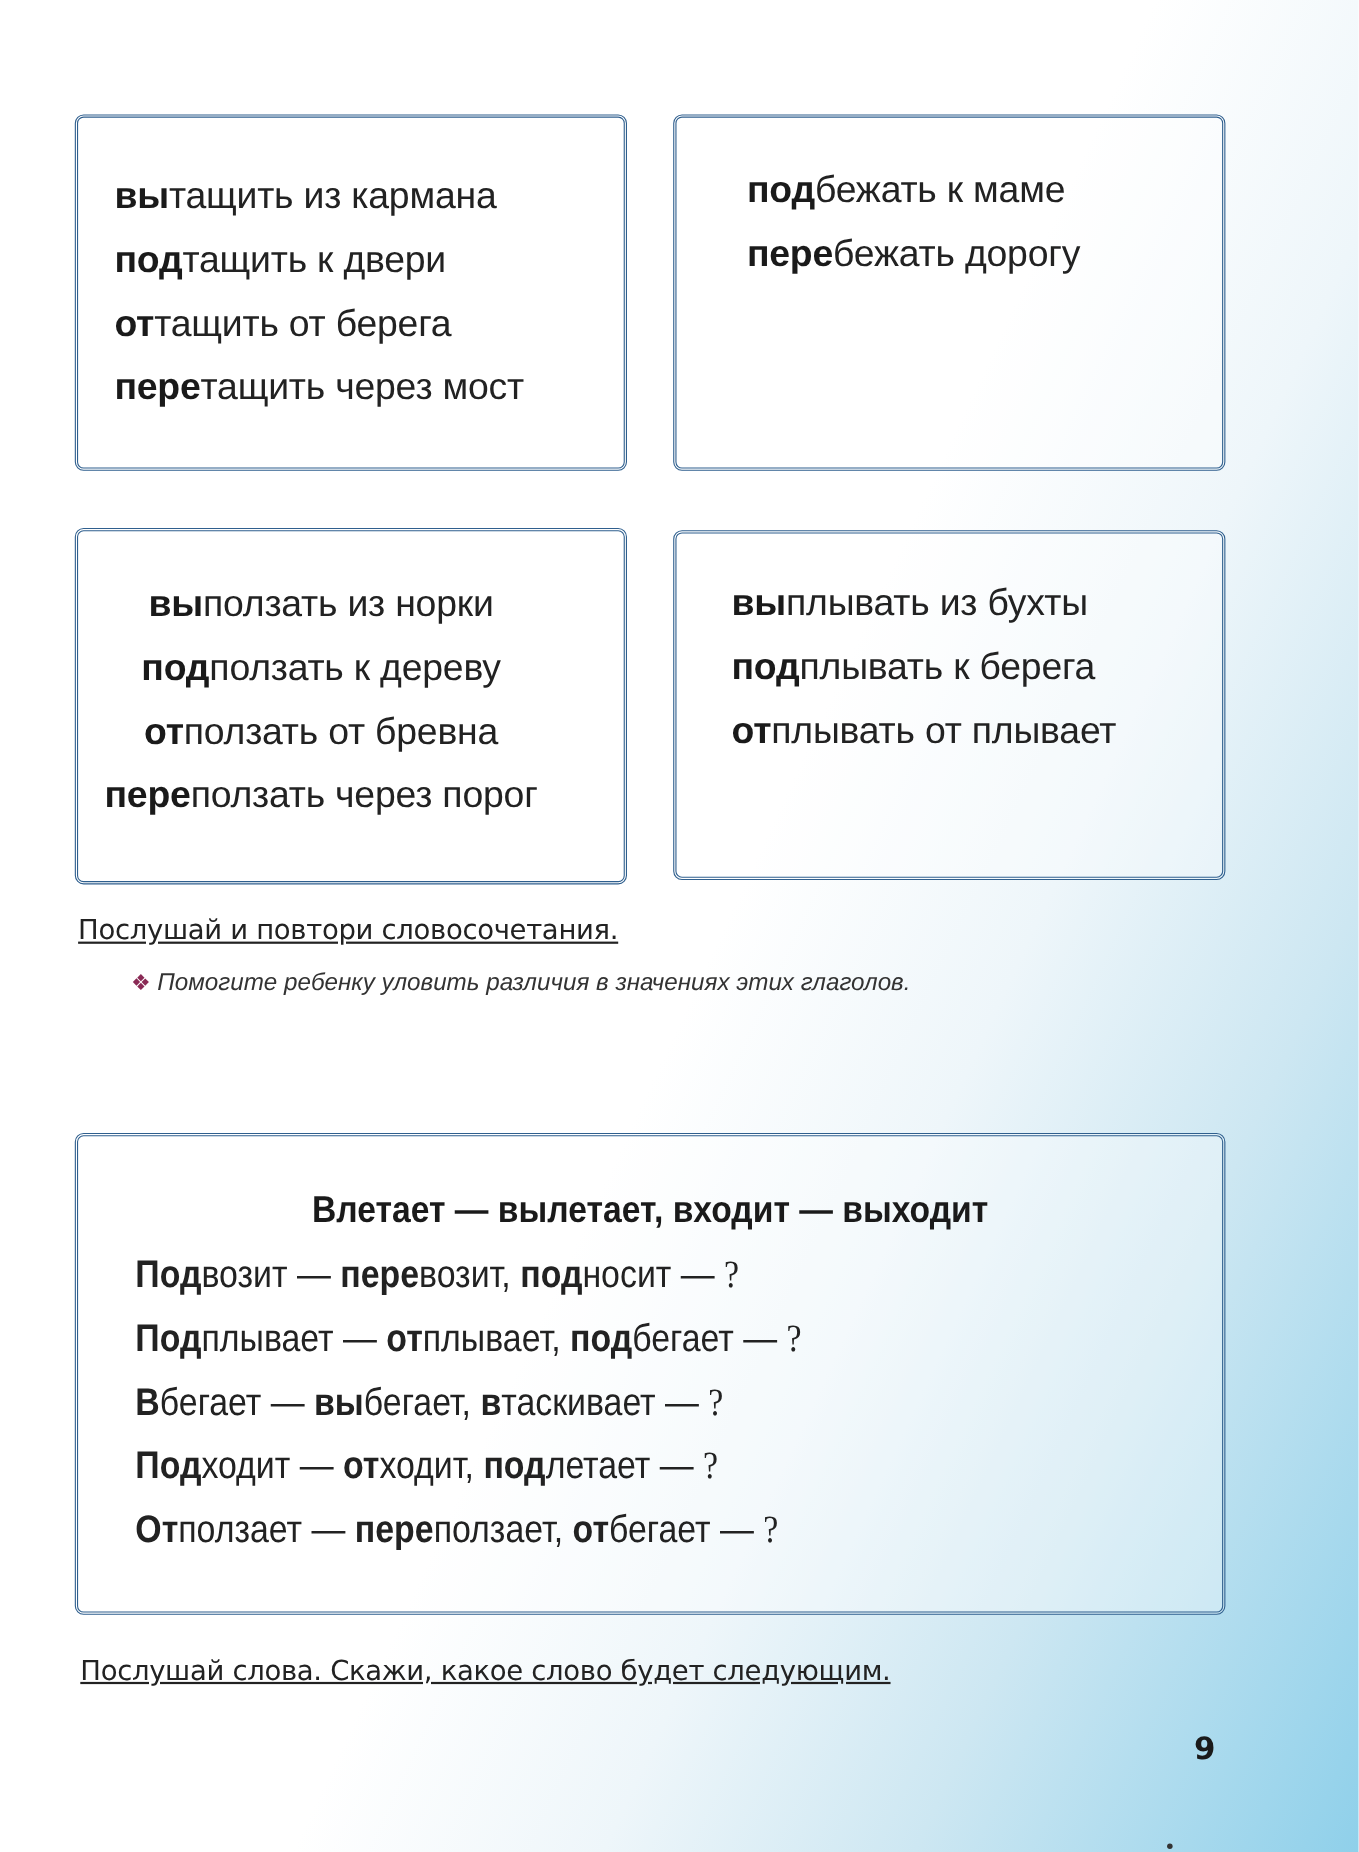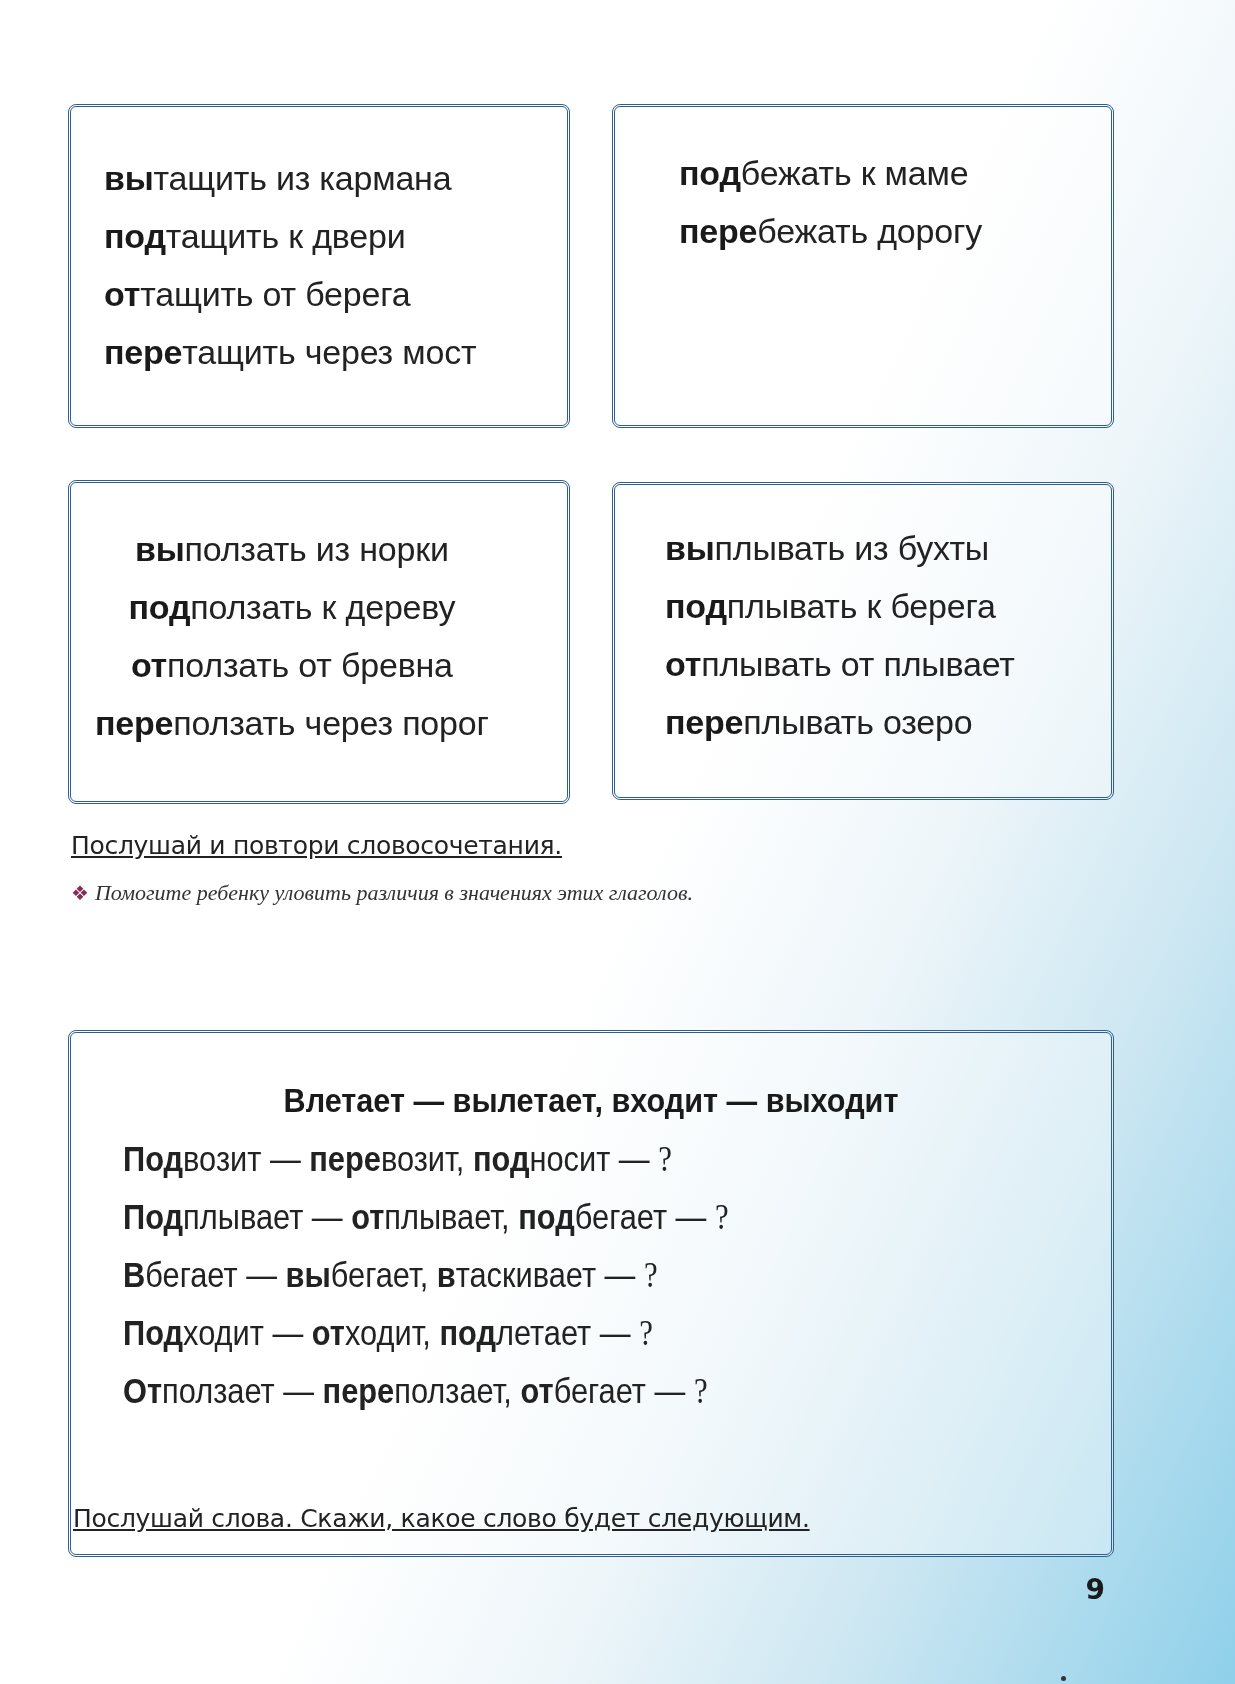--- a/index.html
+++ b/index.html
@@ -17,22 +17,22 @@
     .card .line {
       font-size: 34px; line-height: 58px; white-space: nowrap; color: #222;
       letter-spacing: -0.2px;
     }
     .card .line b { font-weight: bold; color: #1a1a1a; }
     .instr {
       position: absolute; font-family: "DejaVu Sans", sans-serif; font-size: 25px; color: #222;
       letter-spacing: -0.3px; white-space: nowrap; text-decoration: underline;
     }
     .note {
-      position: absolute; font-family: Liberation Serif, serif; font-style: italic;
-      font-size: 22px; color: #333; white-space: nowrap;
+      position: absolute; font-family: Liberation Sans, sans-serif; font-style: italic;
+      font-size: 22px; color: #333; white-space: nowrap; margin-left: 48px;
     }
     .note .bullet { color: #8a2a55; font-style: normal; margin-right: 6px; font-size: 20px; }
     .big-card .title {
       position: absolute; left: 0; right: 0; text-align: center;
       font-family: "Liberation Sans", sans-serif; font-weight: bold; font-size: 34px;
       transform: scaleX(0.9); color: #1a1a1a;
     }
     .big-card .row {
       position: absolute; left: 52px; font-size: 35px; white-space: nowrap;
       transform: scaleX(0.88); transform-origin: left center; color: #222;
@@ -71,31 +71,30 @@
     <div class="line"><b>от</b><span>ползать от бревна</span></div>
     <div class="line"><b>пере</b><span>ползать через порог</span></div>
   </div>
 </div>
 
 <div class="card" style="left:612px;top:482px;width:502px;height:318px;">
   <div class="lines" style="left:50px;top:34px;">
     <div class="line"><b>вы</b><span>плывать из бухты</span></div>
     <div class="line"><b>под</b><span>плывать к берега</span></div>
     <div class="line"><b>от</b><span>плывать от плывает</span></div>
-    <div class="line"><b>пере</b><span>плывать озеро</span></div>
   </div>
 </div>
 
 <div class="instr" style="left:71px;top:831px;">Послушай и повтори словосочетания.</div>
 
 <div class="note" style="left:71px;top:880px;">
   <span class="bullet">❖</span><span>Помогите ребенку уловить различия в значениях этих глаголов.</span>
 </div>
 
-<div class="card big-card" style="left:68px;top:1030px;width:1046px;height:527px;">
+<div class="card big-card" style="left:68px;top:1030px;width:1046px;height:438px;">
   <div class="title" style="top:48px;">Влетает — вылетает, входит — выходит</div>
   <div class="row" style="top:106px;" id="row0"><b>Под</b><span>возит — </span><b>пере</b><span>возит, </span><b>под</b><span>носит — </span><span class="q">?</span></div>
   <div class="row" style="top:164px;" id="row1"><b>Под</b><span>плывает — </span><b>от</b><span>плывает, </span><b>под</b><span>бегает — </span><span class="q">?</span></div>
   <div class="row" style="top:222px;" id="row2"><b>В</b><span>бегает — </span><b>вы</b><span>бегает, </span><b>в</b><span>таскивает — </span><span class="q">?</span></div>
   <div class="row" style="top:280px;" id="row3"><b>Под</b><span>ходит — </span><b>от</b><span>ходит, </span><b>под</b><span>летает — </span><span class="q">?</span></div>
   <div class="row" style="top:338px;" id="row4"><b>От</b><span>ползает — </span><b>пере</b><span>ползает, </span><b>от</b><span>бегает — </span><span class="q">?</span></div>
 </div>
 
 <div class="instr" style="left:73px;top:1504px;">Послушай слова. Скажи, какое слово будет следующим.</div>
 

